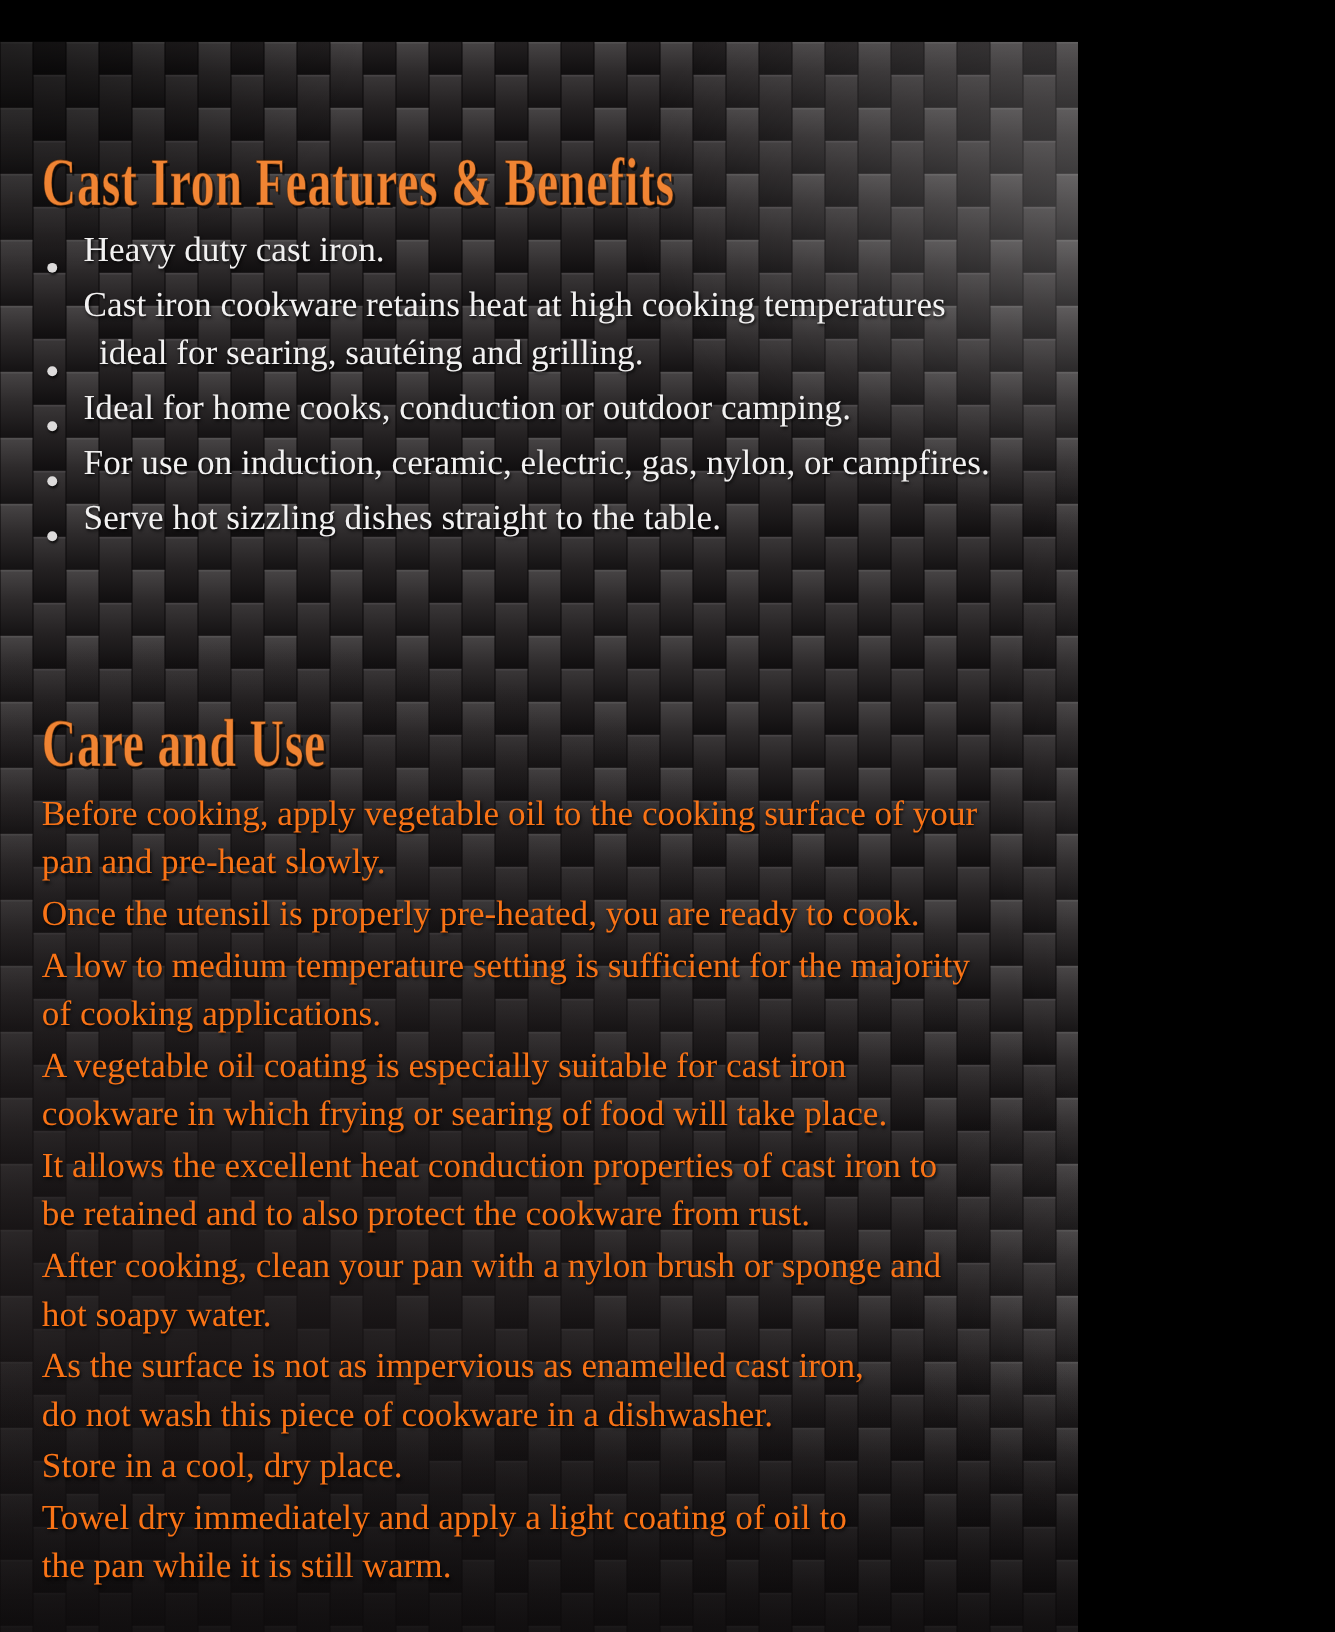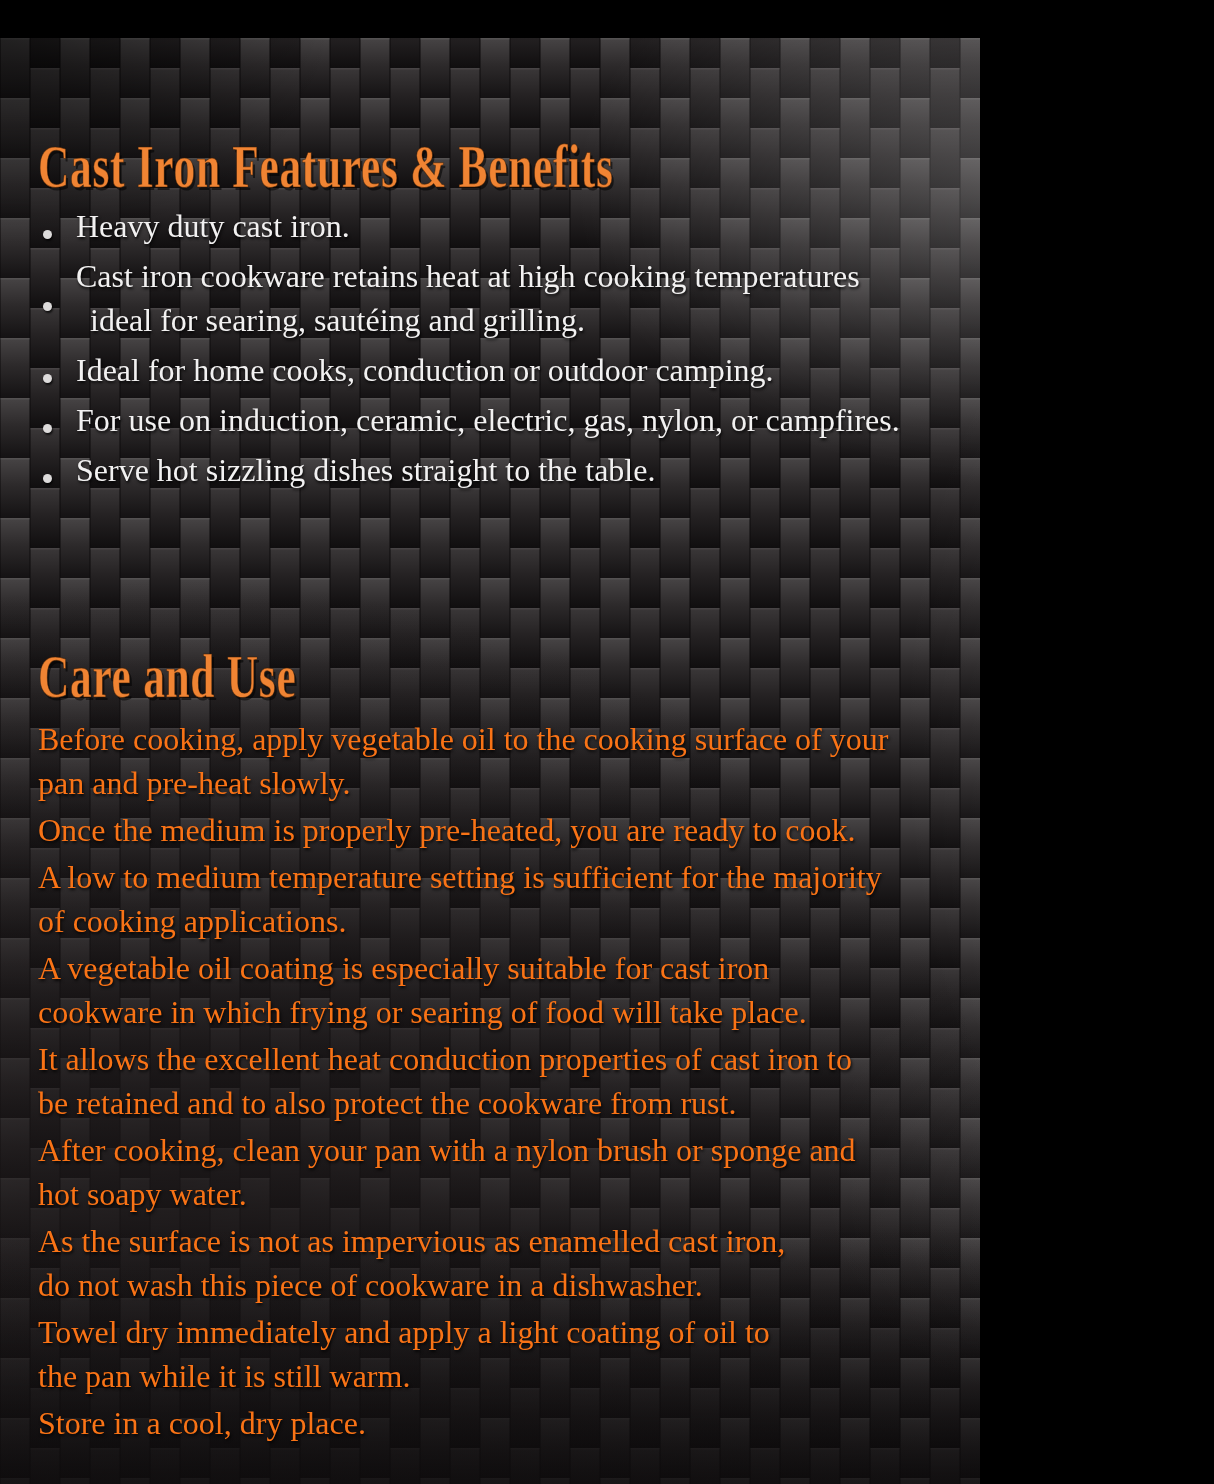--- a/index.html
+++ b/index.html
@@ -45,21 +45,21 @@
     position: absolute;
     left: 38px;
     top: 166px;
     width: 1150px;
     margin: 0;
     padding: 0;
     list-style: none;
   }
   .feature-item {
     display: flex;
-    align-items: center;
+    align-items: flex-end;
     margin: 0 0 6px 0;
     font-size: 32px;
     line-height: 44px;
     color: #F2F1F1;
   }
   .bullet-dot {
     flex: 0 0 auto;
     width: 9px;
     height: 9px;
     margin: 17px 24px 0 5px;
@@ -162,32 +162,32 @@
         <span class="bullet-dot"></span>
         <div class="li-text">Serve hot sizzling dishes straight to the table.</div>
       </li>
     </ul>
 
     <h2 id="care-heading" class="section-heading">Care and Use</h2>
 
     <div class="care-section">
       <p class="care-par">Before cooking, apply vegetable oil to the cooking surface of your
 pan and pre-heat slowly.</p>
-      <p class="care-par">Once the medium is properly pre-heated, you are ready to cook.</p>
+      <p class="care-par">Once the utensil is properly pre-heated, you are ready to cook.</p>
       <p class="care-par">A low to medium temperature setting is sufficient for the majority
 of cooking applications.</p>
       <p class="care-par">A vegetable oil coating is especially suitable for cast iron
 cookware in which frying or searing of food will take place.</p>
       <p class="care-par">It allows the excellent heat conduction properties of cast iron to
 be retained and to also protect the cookware from rust.</p>
       <p class="care-par">After cooking, clean your pan with a nylon brush or sponge and
 hot soapy water.</p>
       <p class="care-par">As the surface is not as impervious as enamelled cast iron,
 do not wash this piece of cookware in a dishwasher.</p>
+      <p class="care-par">Store in a cool, dry place.</p>
       <p class="care-par">Towel dry immediately and apply a light coating of oil to
 the pan while it is still warm.</p>
-      <p class="care-par">Store in a cool, dry place.</p>
     </div>
 
     <div class="watermark">11857-3</div>
 
   </div>
 </div>
 
 </body></html>

